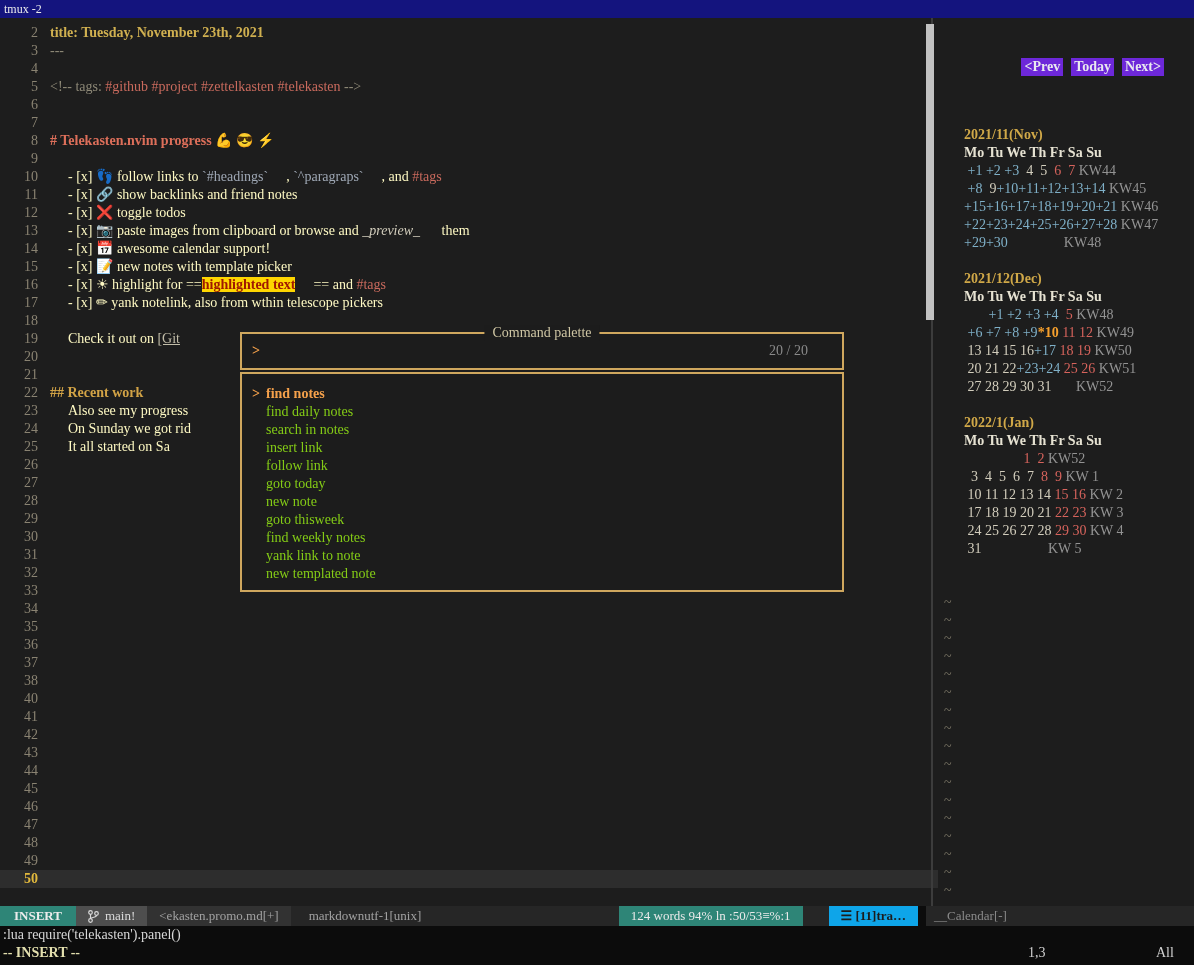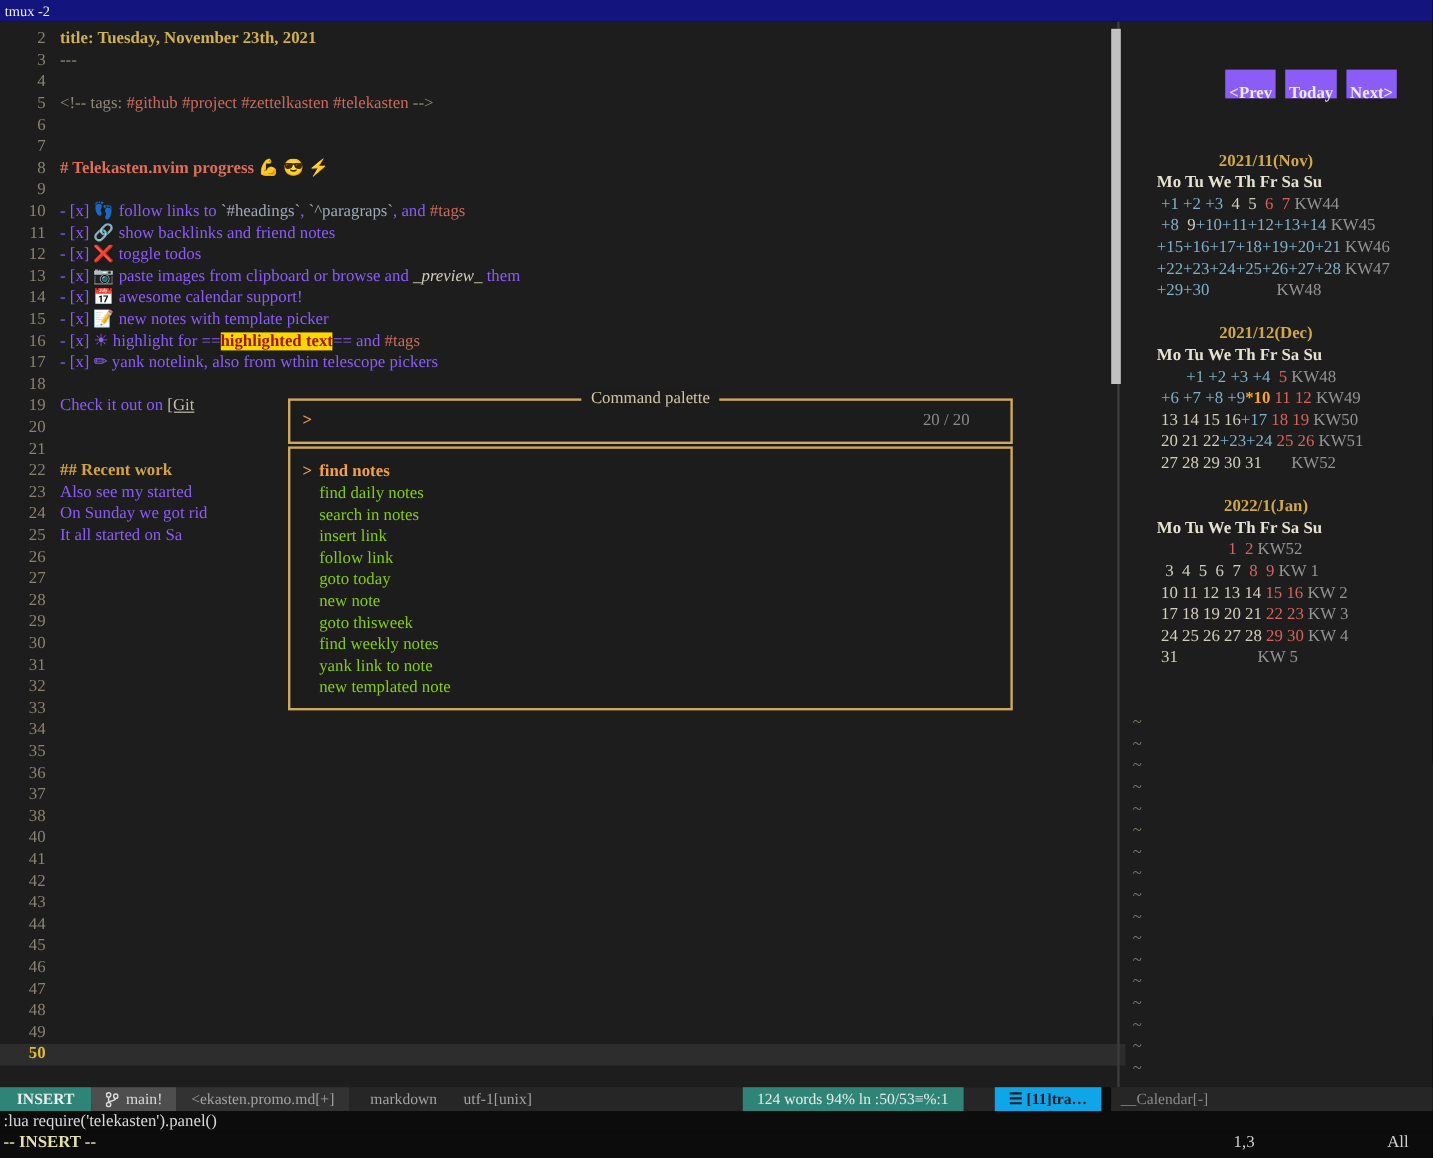--- a/index.html
+++ b/index.html
@@ -14,36 +14,36 @@
   #editor-lines{padding-top:6px;}
   .eline{height:18px;line-height:18px;white-space:pre;overflow:hidden;color:#d2cdbc;}
   .eline.cur{background:#2d2d2d;}
   .lnum{display:inline-block;width:38px;text-align:right;margin-right:12px;color:#8a8372;}
   .eline.cur .lnum{color:#e2b93d;font-weight:bold;}
   .s-title{color:#d0b050;font-weight:bold;}
   .s-comment{color:#8f8a78;}
   .s-tag{color:#c96a5d;}
   .s-h1{color:#dd6f5a;font-weight:bold;}
   .s-h2{color:#d2a346;font-weight:bold;}
-  .s-text{color:#8b5cf6;}
+  .s-text{color:#fef9c3;margin-left:18px;}
   .s-code{color:#9fa8b5;}
   .s-em{color:#d2cdbc;font-style:italic;}
   .s-hl{background:#fed600;color:#a01800;font-weight:bold;}
   .s-link{color:#c2bda9;text-decoration:underline;}
   
   #vline{position:absolute;left:931px;top:0;width:2px;height:888px;background:#3c3c3c;}
   #vthumb{position:absolute;left:926px;top:6px;width:8px;height:296px;background:#c2c2c2;}
   
   #calendar{position:absolute;left:940px;top:0;width:254px;height:888px;padding-top:8px;
             box-sizing:border-box;overflow:hidden;white-space:pre;}
   #cal-nav{display:flex;justify-content:flex-end;gap:8px;padding-right:30px;height:18px;line-height:18px;}
-  .cal-btn{background:#8b5cf6;color:#e9e9ef;font-weight:bold;padding:12px 3px;cursor:default;}
+  .cal-btn{background:#6d28d9;color:#e9e9ef;font-weight:bold;padding:0 3px;cursor:default;}
   #cal-months{margin-top:18px;padding-left:24px;}
   .cal-month{margin-bottom:18px;}
-  .cal-title{width:26ch;text-align:center;height:18px;line-height:18px;color:#d0a848;font-weight:bold;}
+  .cal-title{width:26ch;text-align:left;height:18px;line-height:18px;color:#d0a848;font-weight:bold;}
   .cal-head{height:18px;line-height:18px;color:#e6e2d2;font-weight:bold;}
   .cal-row{height:18px;line-height:18px;}
   .c-day{color:#d2cdbc;}
   .c-wend{color:#d6635c;}
   .c-note{color:#7fb0c8;}
   .c-today{color:#f6a02d;font-weight:bold;}
   .c-blank{color:transparent;}
   .c-kw{color:#939393;}
   #cal-tildes{position:absolute;left:4px;top:576px;}
   .tilde{height:18px;line-height:18px;color:#7d7868;}
@@ -60,21 +60,21 @@
   .pitem{height:18px;line-height:18px;color:#84cc16;white-space:pre;}
   .pitem .pcaret{display:inline-block;width:2ch;}
   .pitem.sel,.pitem.sel .pcaret{color:#f5a14b;font-weight:bold;}
   
   #statusline{position:absolute;top:906px;left:0;width:1194px;height:20px;display:flex;
               font-size:13px;line-height:20px;background:#262626;}
   .sl{padding:0 12px;white-space:nowrap;}
   #sl-mode{background:#2e8577;color:#ececec;font-weight:bold;padding:0 14px;}
   #sl-branch{background:#4e4e4e;color:#dadada;display:inline-flex;align-items:center;gap:6px;}
   #sl-file{background:#323232;color:#a2a2a2;}
-  #sl-mid{flex:1;background:#262626;color:#a2a2a2;display:flex;gap:22px;padding-left:18px;}
+  #sl-mid{flex:1;background:#262626;color:#a2a2a2;display:flex;padding-left:18px;}
   #sl-stats{background:#2e8577;color:#eaeaea;}
   #sl-alert{background:#0ea5e9;color:#1c1c1c;font-weight:bold;margin-left:26px;}
   #sl-gap{width:8px;background:#0c0c0c;padding:0;}
   #sl-cal{width:248px;background:#262626;color:#8a8a8a;padding-left:8px;}
   
   #cmdline{position:absolute;top:926px;left:0;width:1194px;height:18px;line-height:18px;
            background:#0c0c0c;color:#d8d8d8;padding-left:3px;box-sizing:border-box;}
   #modeline{position:absolute;top:944px;left:0;width:1194px;height:18px;line-height:18px;background:#0c0c0c;}
   #mode-text{position:absolute;left:3px;color:#e3dfae;font-weight:bold;}
   #ruler-pos{position:absolute;left:1028px;color:#d0d0d0;}
@@ -107,21 +107,21 @@
           <div class="eline"><span class="lnum">13</span><span><span class="s-text">- [x] 📷 paste images from clipboard or browse and </span><span class="s-em">_preview_</span><span class="s-text"> them</span></span></div>
           <div class="eline"><span class="lnum">14</span><span><span class="s-text">- [x] 📅 awesome calendar support!</span></span></div>
           <div class="eline"><span class="lnum">15</span><span><span class="s-text">- [x] 📝 new notes with template picker</span></span></div>
           <div class="eline"><span class="lnum">16</span><span><span class="s-text">- [x] ☀ highlight for ==</span><span class="s-hl">highlighted text</span><span class="s-text">== and </span><span class="s-tag">#tags</span></span></div>
           <div class="eline"><span class="lnum">17</span><span><span class="s-text">- [x] ✏ yank notelink, also from wthin telescope pickers</span></span></div>
           <div class="eline"><span class="lnum">18</span><span></span></div>
           <div class="eline"><span class="lnum">19</span><span><span class="s-text">Check it out on </span><span class="s-link">[Git</span></span></div>
           <div class="eline"><span class="lnum">20</span><span></span></div>
           <div class="eline"><span class="lnum">21</span><span></span></div>
           <div class="eline"><span class="lnum">22</span><span><span class="s-h2">## Recent work</span></span></div>
-          <div class="eline"><span class="lnum">23</span><span><span class="s-text">Also see my started</span></span></div>
+          <div class="eline"><span class="lnum">23</span><span><span class="s-text">Also see my progress</span></span></div>
           <div class="eline"><span class="lnum">24</span><span><span class="s-text">On Sunday we got rid</span></span></div>
           <div class="eline"><span class="lnum">25</span><span><span class="s-text">It all started on Sa</span></span></div>
           <div class="eline"><span class="lnum">26</span><span></span></div>
           <div class="eline"><span class="lnum">27</span><span></span></div>
           <div class="eline"><span class="lnum">28</span><span></span></div>
           <div class="eline"><span class="lnum">29</span><span></span></div>
           <div class="eline"><span class="lnum">30</span><span></span></div>
           <div class="eline"><span class="lnum">31</span><span></span></div>
           <div class="eline"><span class="lnum">32</span><span></span></div>
           <div class="eline"><span class="lnum">33</span><span></span></div>

